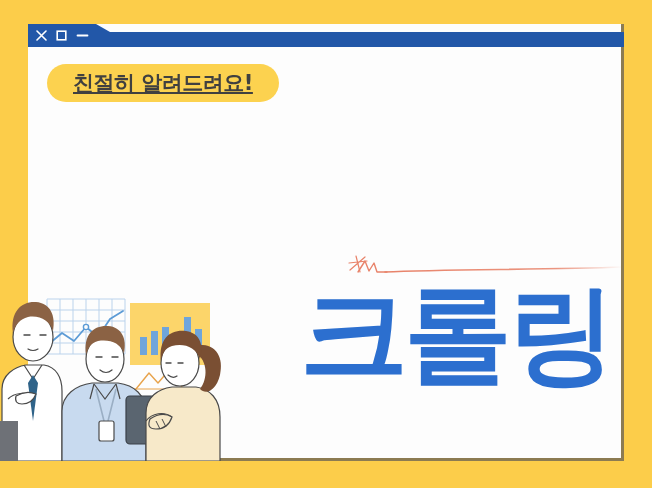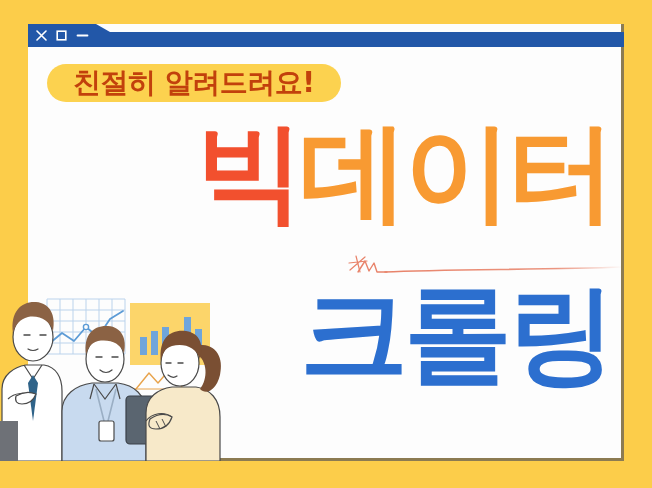--- a/index.html
+++ b/index.html
@@ -72,25 +72,26 @@
     padding: 0 26px;
     display: flex;
     align-items: center;
     justify-content: center;
     background: #FCD24F;
     border-radius: 19px;
     z-index: 5;
   }
   .badge-text {
     font-family: "DejaVu Sans", "Liberation Sans", sans-serif;
-    font-size: 28px;
+    font-size: 21px;
     font-weight: bold;
-    color: #c2410c;
+    color: #404040;
     letter-spacing: -0.5px;
     white-space: nowrap;
+    text-decoration: underline;
   }
 
   
   .headline {
     position: absolute;
     right: 40px;
     top: 118px;
     z-index: 5;
     text-align: right;
     line-height: 1;
@@ -170,25 +171,20 @@
       <svg width="13" height="11" viewBox="0 0 13 11" xmlns="http://www.w3.org/2000/svg">
         <path d="M1.5 5.5 H11.5" stroke="#ffffff" stroke-width="1.8" stroke-linecap="round"></path>
       </svg>
     </span>
   </div>
 
   <div class="badge">
     <span class="badge-text">친절히 알려드려요!</span>
   </div>
 
-  <div class="headline">
-    <div class="line1">
-      <span class="seg-big">빅</span><span class="seg-data">데이터</span>
-    </div>
-  </div>
 
   <div class="squiggle">
     <svg width="300" height="30" viewBox="0 0 300 30" xmlns="http://www.w3.org/2000/svg">
       <defs>
         <linearGradient id="fadeline" x1="0" y1="0" x2="1" y2="0">
           <stop offset="0%" stop-color="#E8836A" stop-opacity="1"></stop>
           <stop offset="72%" stop-color="#E8836A" stop-opacity="0.85"></stop>
           <stop offset="100%" stop-color="#E8836A" stop-opacity="0"></stop>
         </linearGradient>
       </defs>

